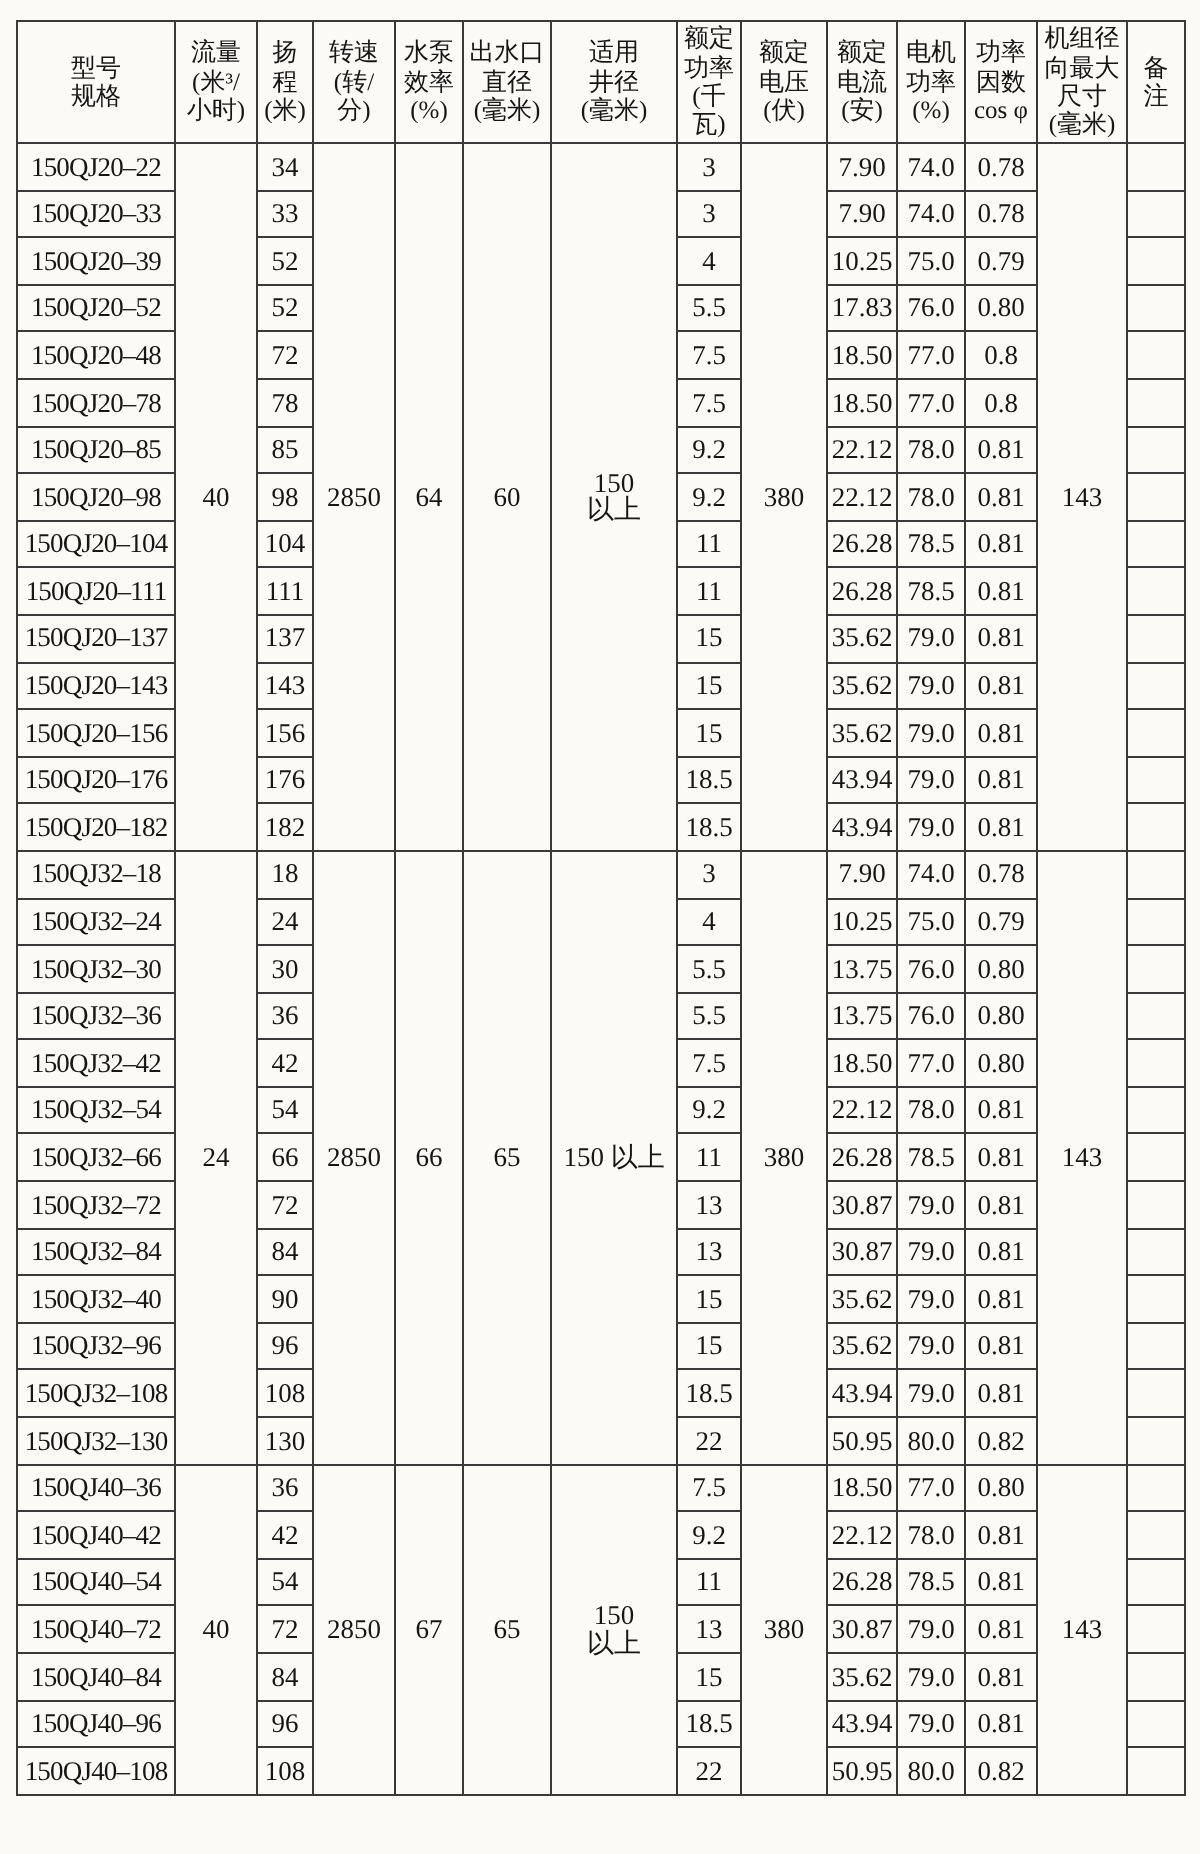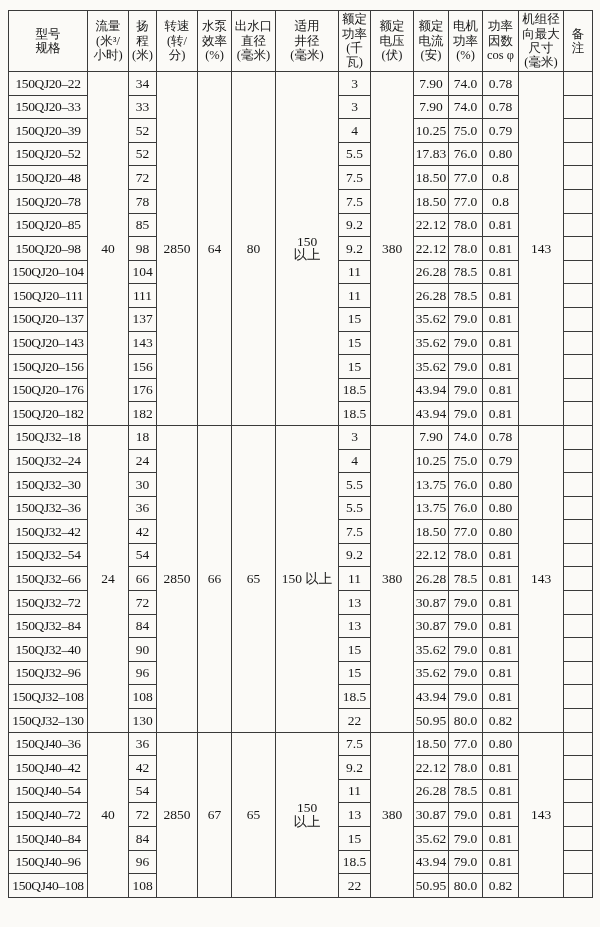--- a/index.html
+++ b/index.html
@@ -118,21 +118,21 @@
 注</th>
         </tr>
     </thead>
     <tbody id="table-body">
         <tr>
           <td class="cell-model">150QJ20–22</td>
           <td class="cell-flow" rowspan="15">40</td>
           <td class="cell-head">34</td>
           <td class="cell-speed" rowspan="15">2850</td>
           <td class="cell-pump_eff" rowspan="15">64</td>
-          <td class="cell-outlet" rowspan="15">80</td>
+          <td class="cell-outlet" rowspan="15">60</td>
           <td class="cell-well multiline" rowspan="15">150
 以上</td>
           <td class="cell-power">3</td>
           <td class="cell-voltage" rowspan="15">380</td>
           <td class="cell-current">7.90</td>
           <td class="cell-motor_eff">74.0</td>
           <td class="cell-cos">0.78</td>
           <td class="cell-radial" rowspan="15">143</td>
           <td class="cell-remark"></td>
         </tr>

